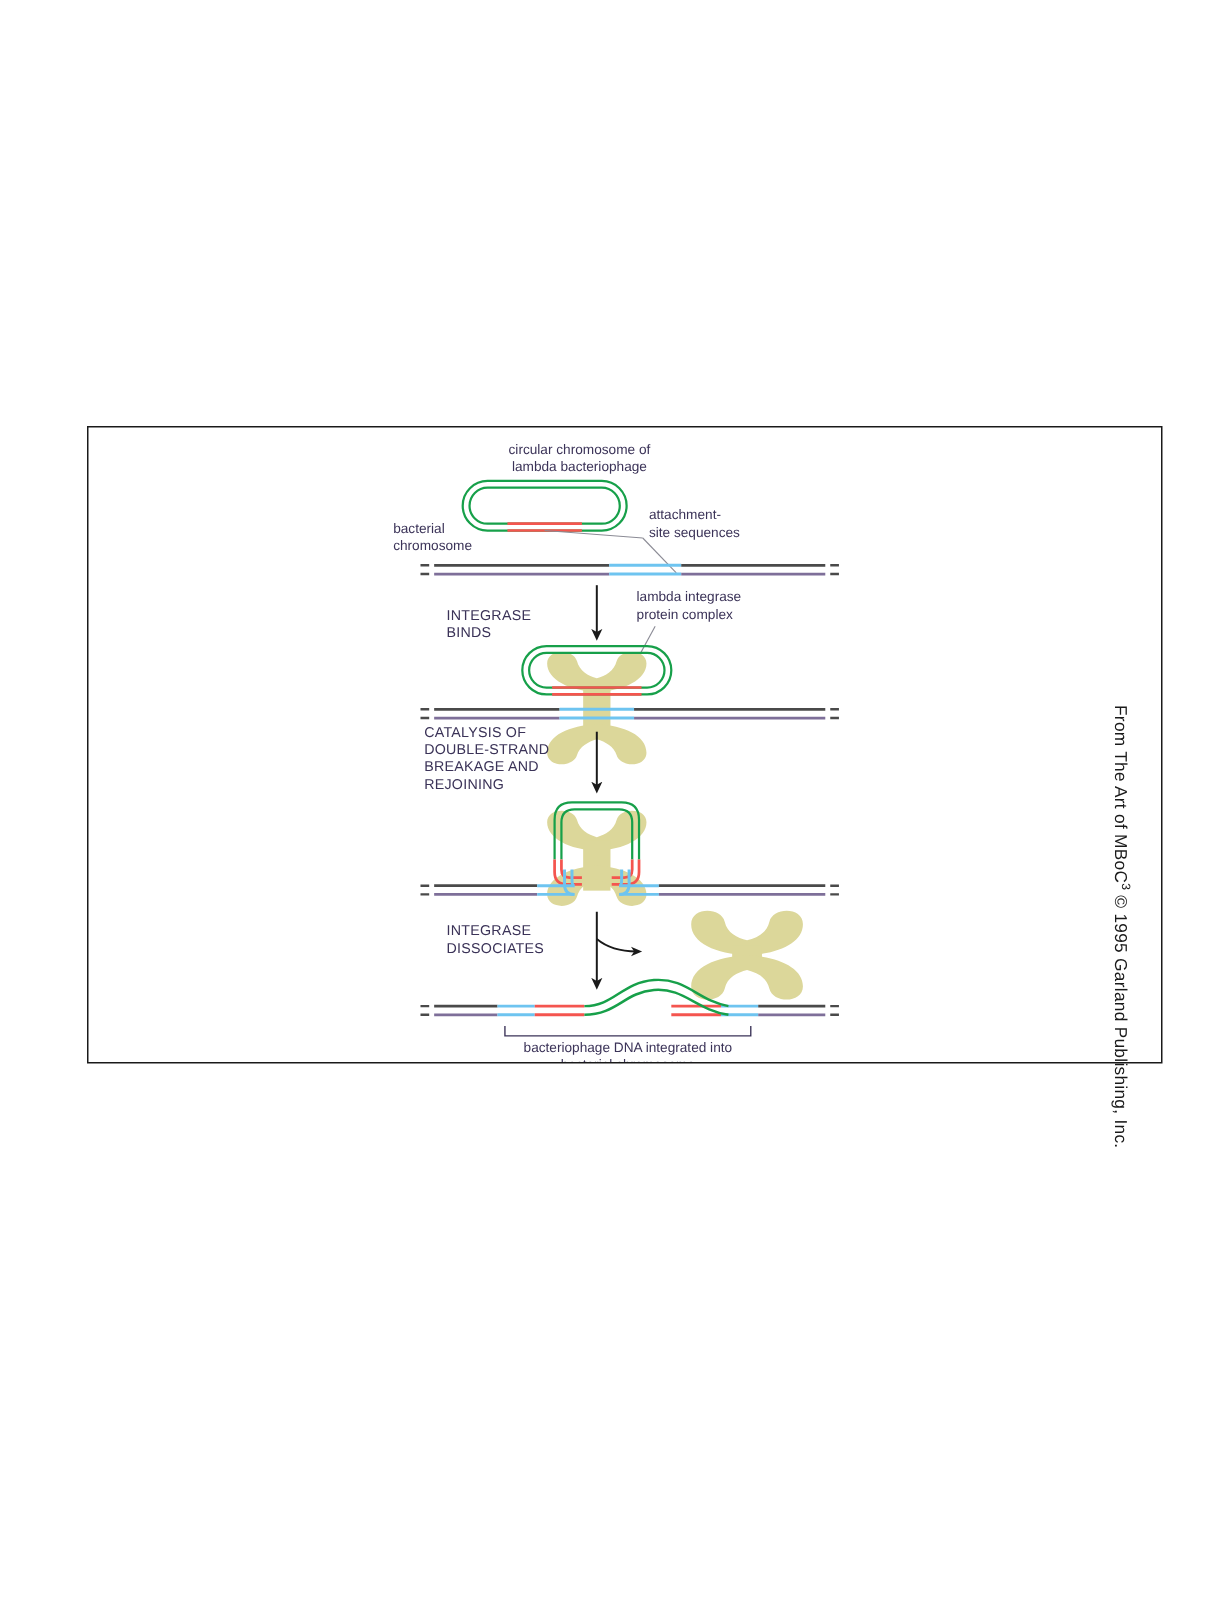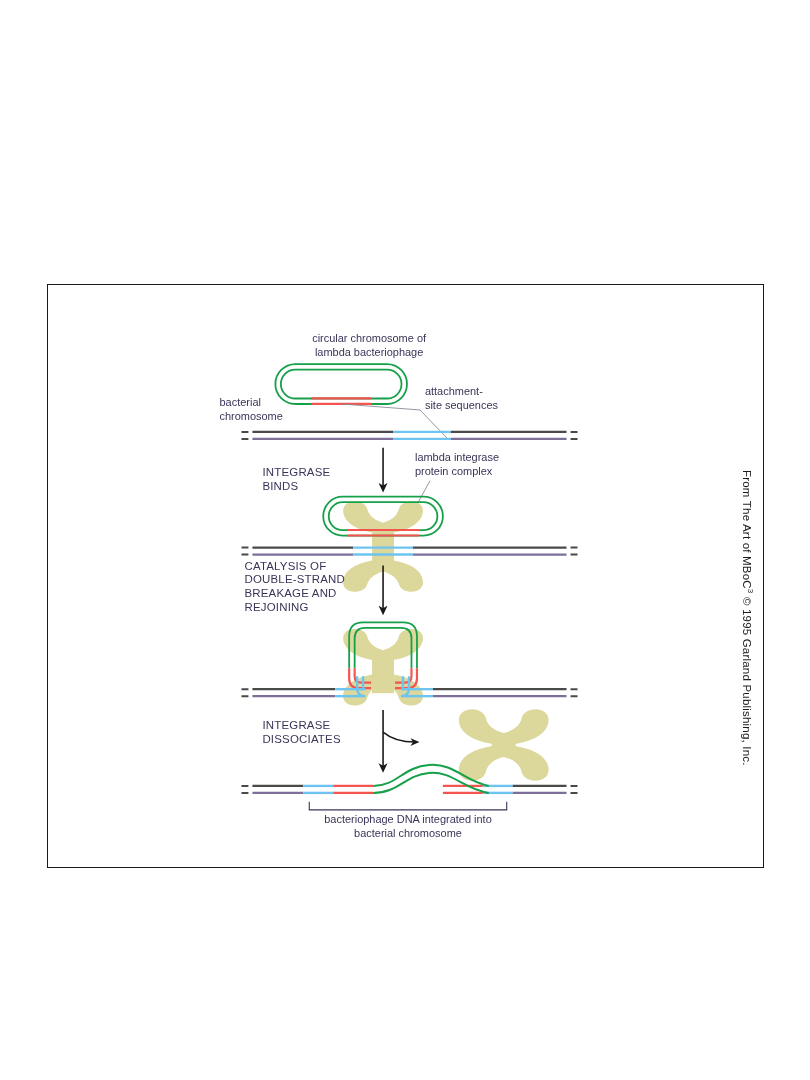--- a/index.html
+++ b/index.html
@@ -18,24 +18,24 @@
   #page {
     position: absolute;
     left: 0; top: 0;
     width: 810px;
     height: 1080px;
     background: #ffffff;
   }
   
   #figure-frame {
     position: absolute;
-    left: 47px;
+    left: 58px;
     top: 284px;
     width: 717px;
-    height: 584px;
+    height: 425px;
     border: 1.5px solid #1a1a1a;
     background: #ffffff;
     box-sizing: border-box;
   }
   #diagram-canvas {
     position: absolute;
     left: 0; top: 0;
     width: 100%;
     height: 100%;
   }

